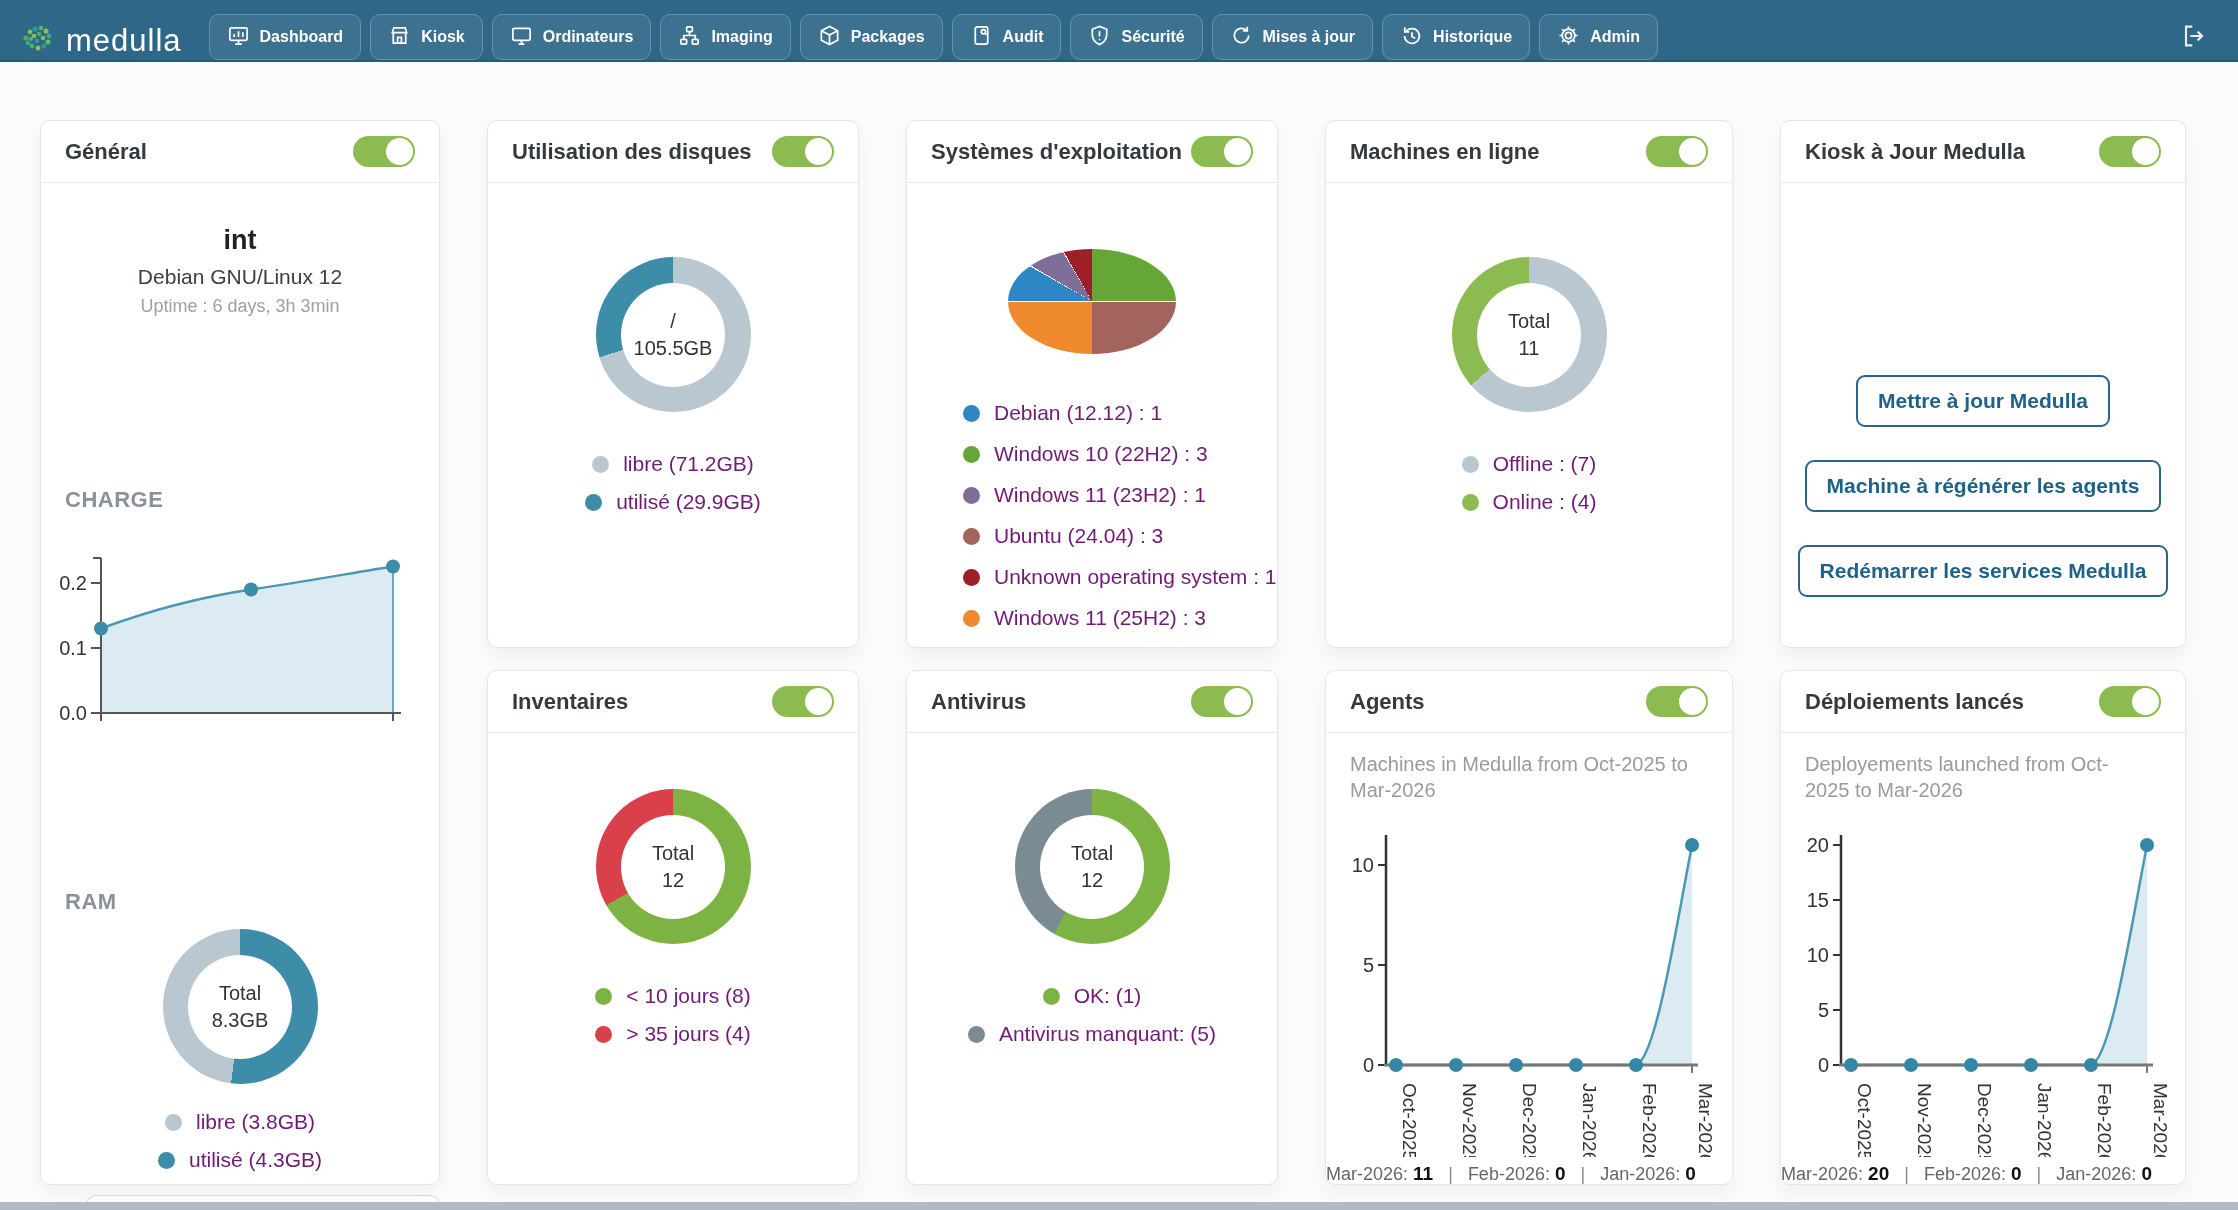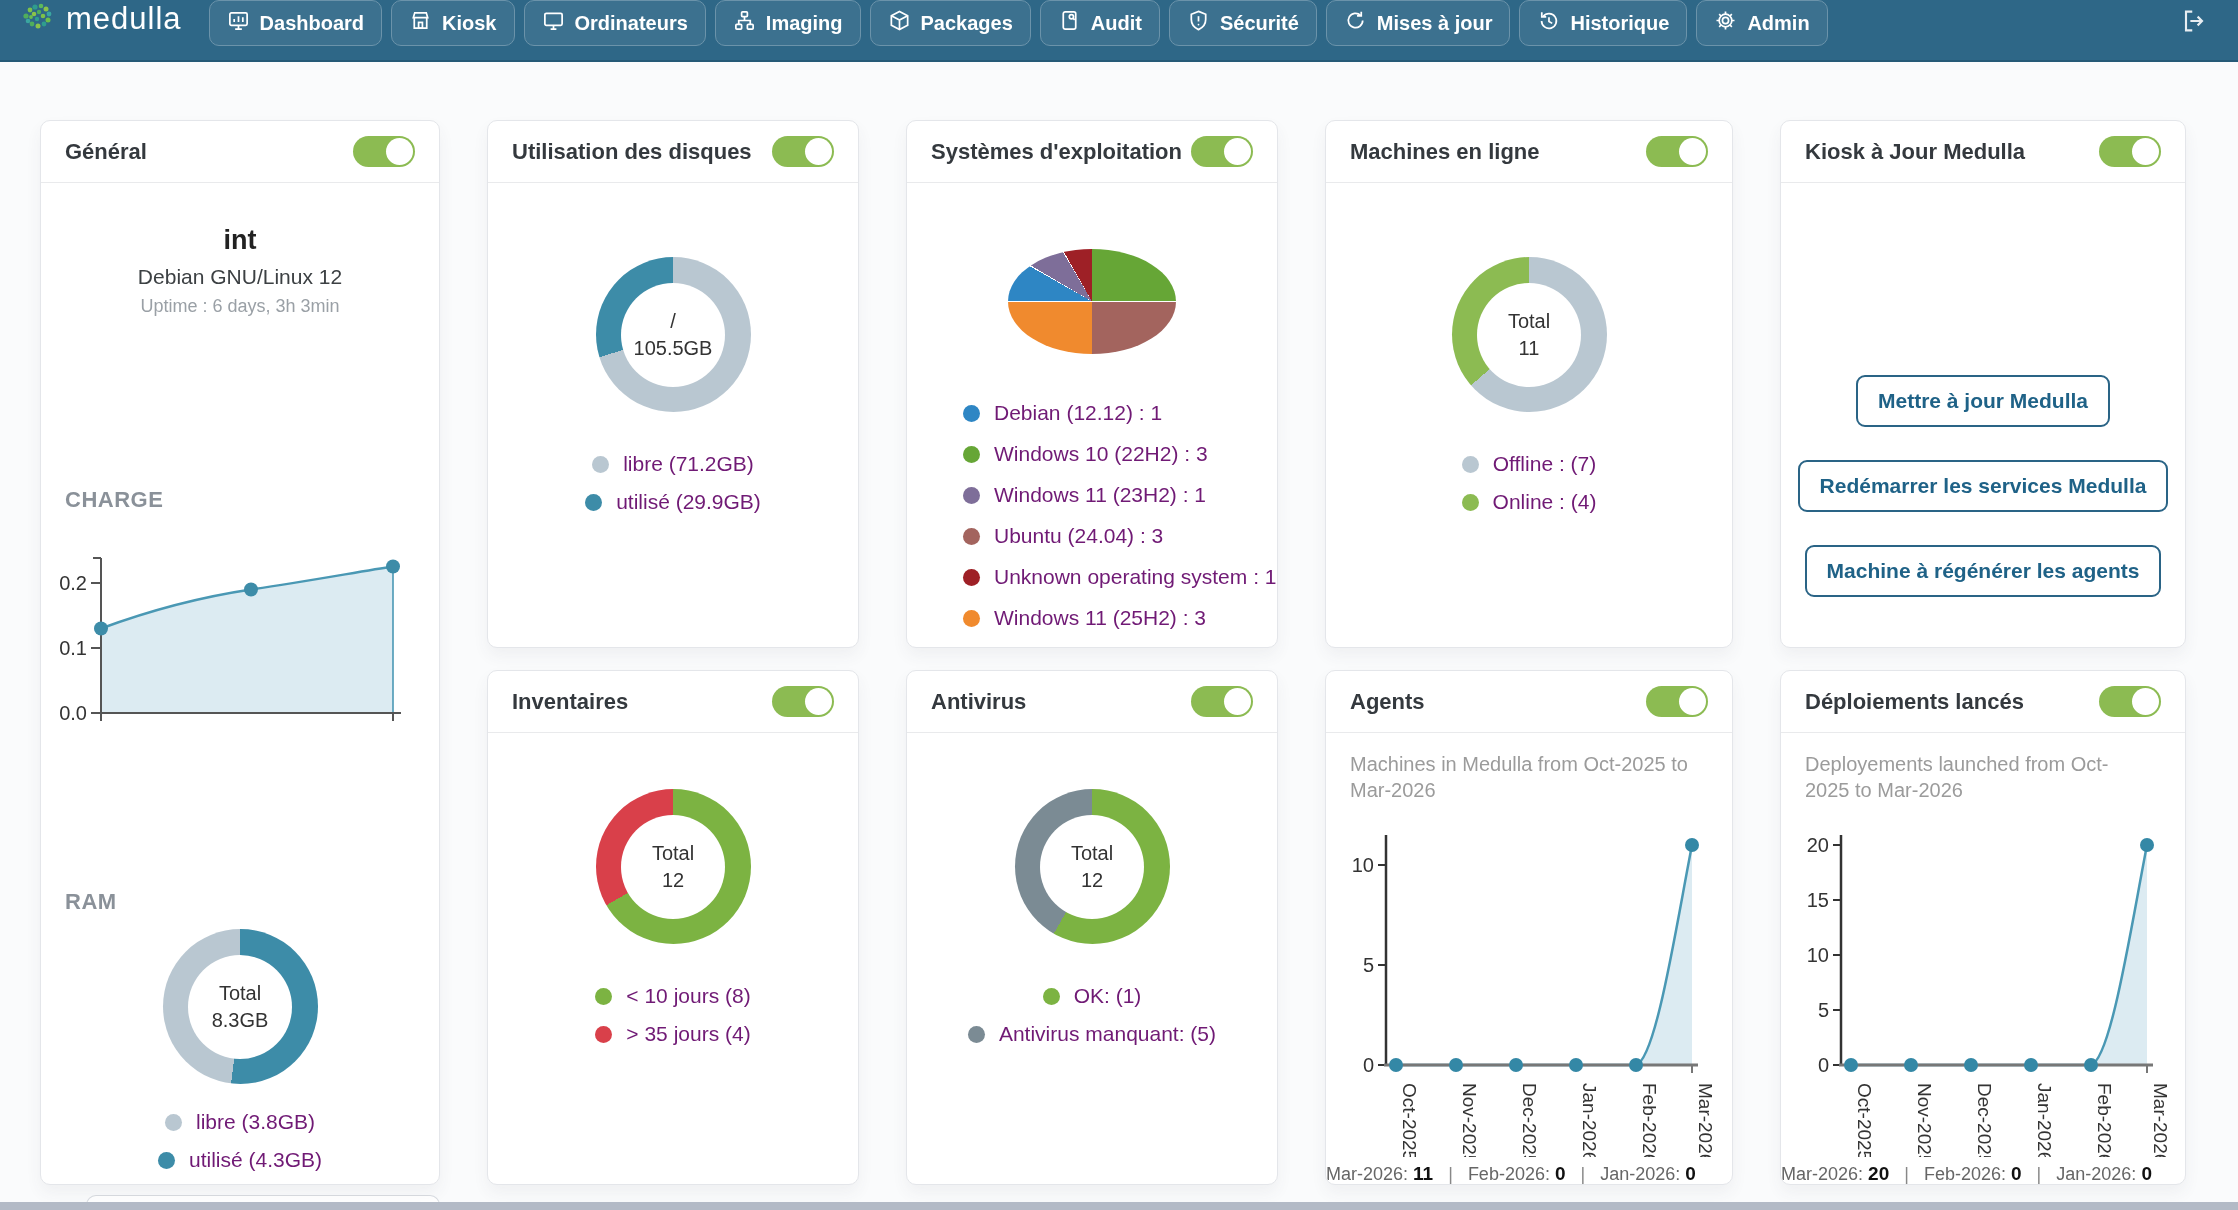--- a/index.html
+++ b/index.html
@@ -1,26 +1,26 @@
 <!DOCTYPE html>
 <html><head>
 <meta charset="utf-8">
 <style>
   * { margin:0; padding:0; box-sizing:border-box; }
   html,body { width:2238px; height:1210px; overflow:hidden;
     font-family:"Liberation Sans","DejaVu Sans",sans-serif; background:#fafbfc; }
 
   
-  .navbar { height:62px; background:#2e6787; display:flex; align-items:flex-start;
+  .navbar { height:62px; background:#2e6787; display:flex; align-items:flex-end;
     padding:0 18px; gap:9px; border-bottom:2px solid #265a77; position:relative; }
   .brand { display:flex; align-items:center; gap:10px; margin-right:18px; cursor:pointer; }
   .brand-text { color:#fff; font-size:31px; letter-spacing:1px; font-weight:400; }
   .nav-btn { display:flex; align-items:center; gap:10px; padding:0 17px; height:46px;
     border:1px solid #6b93aa; border-radius:10px; background:rgba(255,255,255,0.07);
-    color:#fff; font-size:20px; font-weight:700; cursor:pointer; white-space:nowrap; }
+    color:#fff; font-size:16px; font-weight:700; cursor:pointer; white-space:nowrap; }
   .nav-btn svg { flex:0 0 auto; }
   .nav-spacer { margin-left:auto; }
   .logout-btn { background:none; border:none; cursor:pointer; padding:6px 14px; }
 
   
   .dashboard { display:grid; grid-template-columns:400px 372px 372px 408px 406px;
     grid-template-rows:528px 515px; gap:22px 47px; padding:58px 40px 0 40px; }
   .card { background:#fff; border:1px solid #e4e6ea; border-radius:10px;
     box-shadow:0 8px 16px rgba(60,70,90,0.06); overflow:hidden;
     display:flex; flex-direction:column; }
@@ -350,22 +350,22 @@
 
   <div class="card">
     <div class="card-head">
       <span class="card-title">Kiosk à Jour Medulla</span>
       <span class="toggle">
           <span class="knob"></span>
         </span>
     </div>
     <div class="btn-col">
       <button class="outline-btn">Mettre à jour Medulla</button>
+      <button class="outline-btn">Machine à régénérer les agents</button>
       <button class="outline-btn">Redémarrer les services Medulla</button>
-      <button class="outline-btn">Machine à régénérer les agents</button>
     </div>
   </div>
 
   <div class="card">
     <div class="card-head">
       <span class="card-title">Inventaires</span>
       <span class="toggle">
           <span class="knob"></span>
         </span>
     </div>

